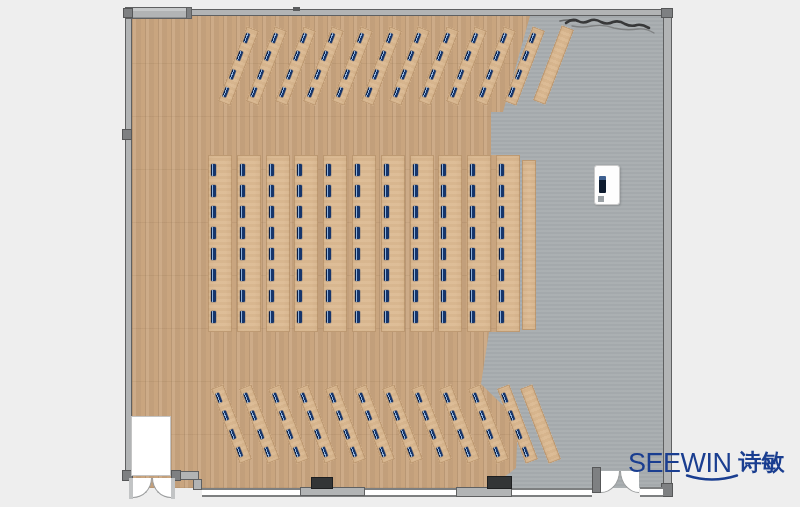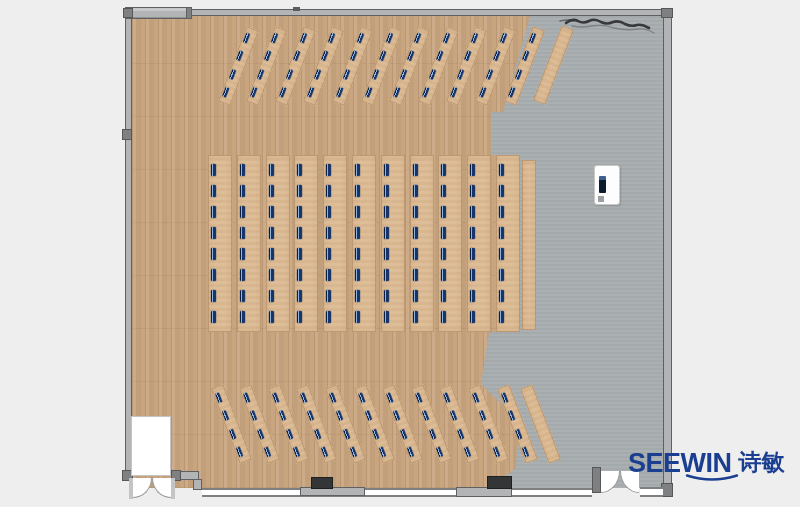--- a/index.html
+++ b/index.html
@@ -69,21 +69,21 @@
   .d2-r{left:620px;top:471px;width:19px;height:22px;}
 
   
   .machine{position:absolute;left:594px;top:165px;width:26px;height:40px;background:#fdfdfd;border:1px solid #c9c9c9;border-radius:3px;box-shadow:1px 1px 2px rgba(0,0,0,0.15);box-sizing:border-box;}
   .machine .screen{position:absolute;left:4px;top:10px;width:7px;height:17px;background:linear-gradient(180deg,#3d5f8f 0 4px,#0d1b2e 4px);border-radius:1px;}
   .machine .tray{position:absolute;left:3px;top:30px;width:6px;height:6px;background:#9aa0a4;}
   .smudge{position:absolute;left:558px;top:12px;}
 
   
   .logo{position:absolute;left:628px;top:447px;width:165px;height:42px;color:var(--logo-blue);}
-  .logo .latin{font-weight:bold;font-size:27px;letter-spacing:-0.5px;line-height:30px;margin-top:8px;}
+  .logo .latin{font-weight:normal;font-size:27px;letter-spacing:-0.5px;line-height:30px;margin-top:8px;}
   .logo .cn{font-weight:bold;font-size:23px;margin-left:7px;vertical-align:2px;}
   .logo svg{position:absolute;left:57px;top:27px;}
 </style>
 </head>
 <body>
 
 <div class="stage">
 
   <div class="interior">
     <div class="wood"></div>

